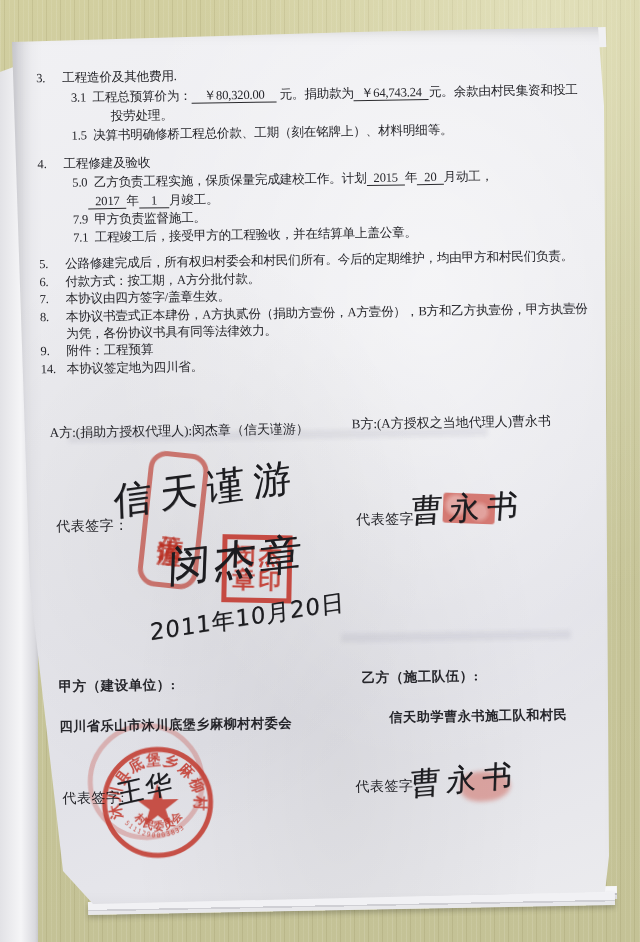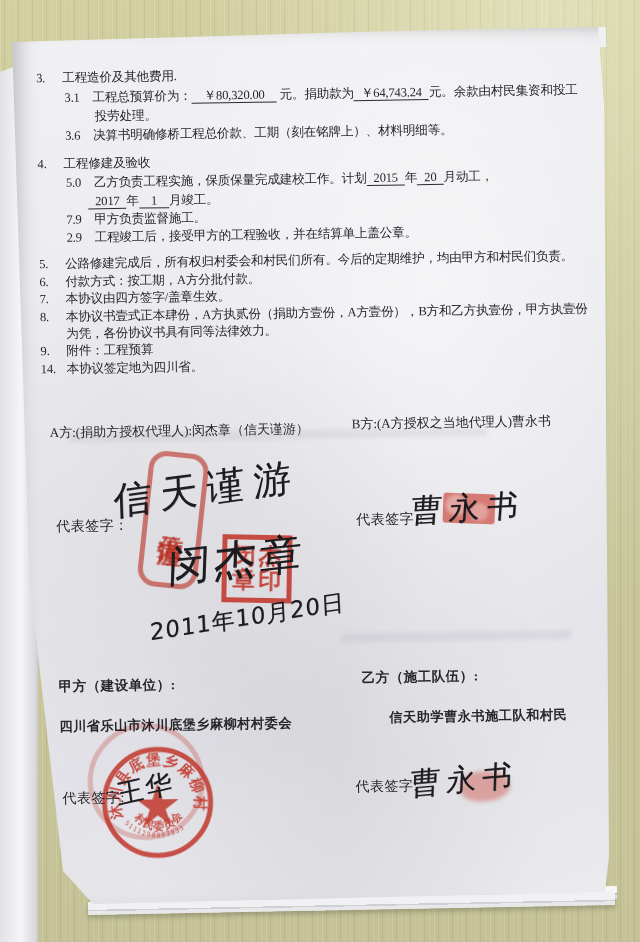--- a/index.html
+++ b/index.html
@@ -50,21 +50,21 @@
       radial-gradient(ellipse at 70% 30%, rgba(255,255,255,0.5), rgba(255,255,255,0) 55%),
       radial-gradient(ellipse at 55% 85%, rgba(0,0,0,0.05), rgba(0,0,0,0) 45%),
       linear-gradient(160deg,#f1f1f4 0%,#eaeaee 40%,#e2e2e8 72%,#ebebee 100%);
     clip-path:polygon(4px 16px,350px 6px,590px 1px,596px 80px,601px 830px,597px 866px,420px 870px,85px 878px,55px 845px,22px 560px,12px 260px);
     box-shadow:inset 22px 0 22px -14px rgba(50,50,60,0.35), inset 0 14px 16px -12px rgba(70,70,60,0.25);
   }
   .content{left:0;top:0;width:602px;height:878px;transform:rotate(-0.9deg);transform-origin:300px 420px;}
 
   .row{position:absolute;white-space:nowrap;font-size:12.6px;color:#26262b;letter-spacing:-0.2px;line-height:1;}
   .row .num{display:inline-block;}
-  .nw{width:26px;} .ns{width:28px;}
+  .nw{width:26px;} .ns{width:28px;text-align:center;}
   .u{border-bottom:1px solid #2a2a2e;padding:0 7px;}
   .ub{border-bottom:1px solid #2a2a2e;padding:0 12px;}
   .partyline{font-size:13px;letter-spacing:0;}
   .sign-label{font-size:14px;letter-spacing:0.5px;}
   .block-title{font-size:13.5px;font-weight:700;letter-spacing:0.5px;}
   .block-name{font-size:13.2px;font-weight:700;letter-spacing:0.5px;}
 
   
   .hand{position:absolute;font-family:"DejaVu Sans",sans-serif;color:#1c1c20;white-space:nowrap;
         text-shadow:0.4px 0.4px 0.6px rgba(20,20,20,0.5);}
@@ -119,28 +119,28 @@
 <div class="abs under-sliver-2"></div>
 
 <div class="abs page">
   <div class="abs content">
 
     <div class="abs showthrough" style="left:60px;top:404px;width:420px;height:9px;"></div>
     <div class="abs showthrough" style="left:330px;top:608px;width:230px;height:9px;"></div>
 
     <div class="row" style="left:34px;top:42px;"><span class="num nw">3.</span><span>工程造价及其他费用.</span></div>
     <div class="row" style="left:62px;top:62px;"><span class="num ns">3.1</span><span>工程总预算价为：</span><span class="ub">￥80,320.00</span><span> 元。捐助款为</span><span class="u">￥64,743.24</span><span>元。余款由村民集资和投工</span></div>
-    <div class="row" style="left:92px;top:81px;"><span>投劳处理。</span></div>
-    <div class="row" style="left:62px;top:100px;"><span class="num ns">3.6</span><span>决算书明确修桥工程总价款、工期（刻在铭牌上）、材料明细等。</span></div>
+    <div class="row" style="left:108px;top:81px;"><span>投劳处理。</span></div>
+    <div class="row" style="left:62px;top:100px;"><span class="num ns">1.5</span><span>决算书明确修桥工程总价款、工期（刻在铭牌上）、材料明细等。</span></div>
 
     <div class="row" style="left:34px;top:128px;"><span class="num nw">4.</span><span>工程修建及验收</span></div>
     <div class="row" style="left:62px;top:147px;"><span class="num ns">5.0</span><span>乙方负责工程实施，保质保量完成建校工作。计划</span><span class="u">2015</span><span>年</span><span class="u">20</span><span>月动工，</span></div>
     <div class="row" style="left:84px;top:166px;"><span class="u">2017</span><span>年</span><span class="ub">1</span><span>月竣工。</span></div>
     <div class="row" style="left:62px;top:184px;"><span class="num ns">7.9</span><span>甲方负责监督施工。</span></div>
-    <div class="row" style="left:62px;top:202px;"><span class="num ns">2.9</span><span>工程竣工后，接受甲方的工程验收，并在结算单上盖公章。</span></div>
+    <div class="row" style="left:62px;top:202px;"><span class="num ns">7.1</span><span>工程竣工后，接受甲方的工程验收，并在结算单上盖公章。</span></div>
 
     <div class="row" style="left:34px;top:228px;"><span class="num nw">5.</span><span>公路修建完成后，所有权归村委会和村民们所有。今后的定期维护，均由甲方和村民们负责。</span></div>
     <div class="row" style="left:34px;top:246px;"><span class="num nw">6.</span><span>付款方式：按工期，A方分批付款。</span></div>
     <div class="row" style="left:34px;top:263px;"><span class="num nw">7.</span><span>本协议由四方签字/盖章生效。</span></div>
     <div class="row" style="left:34px;top:281px;"><span class="num nw">8.</span><span>本协议书壹式正本肆份，A方执贰份（捐助方壹份，A方壹份），B方和乙方执壹份，甲方执壹份</span></div>
     <div class="row" style="left:60px;top:298px;"><span>为凭，各份协议书具有同等法律效力。</span></div>
     <div class="row" style="left:34px;top:315px;"><span class="num nw">9.</span><span>附件：工程预算</span></div>
     <div class="row" style="left:34px;top:333px;"><span class="num nw">14.</span><span>本协议签定地为四川省。</span></div>
 
     <div class="row partyline" style="left:42px;top:396px;">A方:(捐助方授权代理人):闵杰章（信天谨游）</div>

